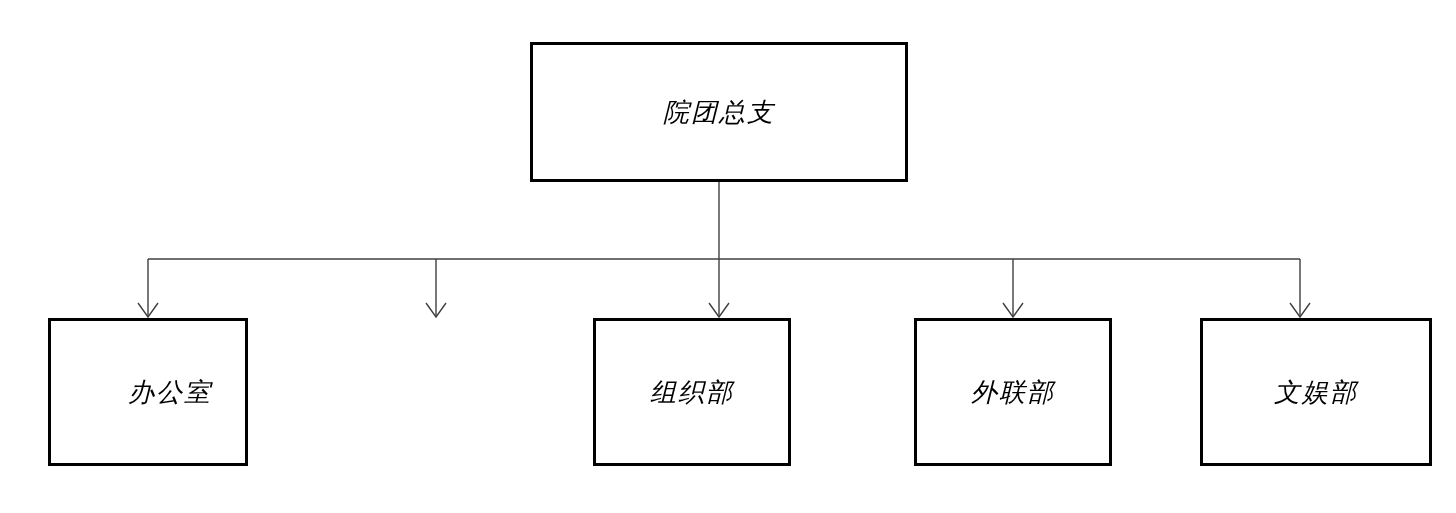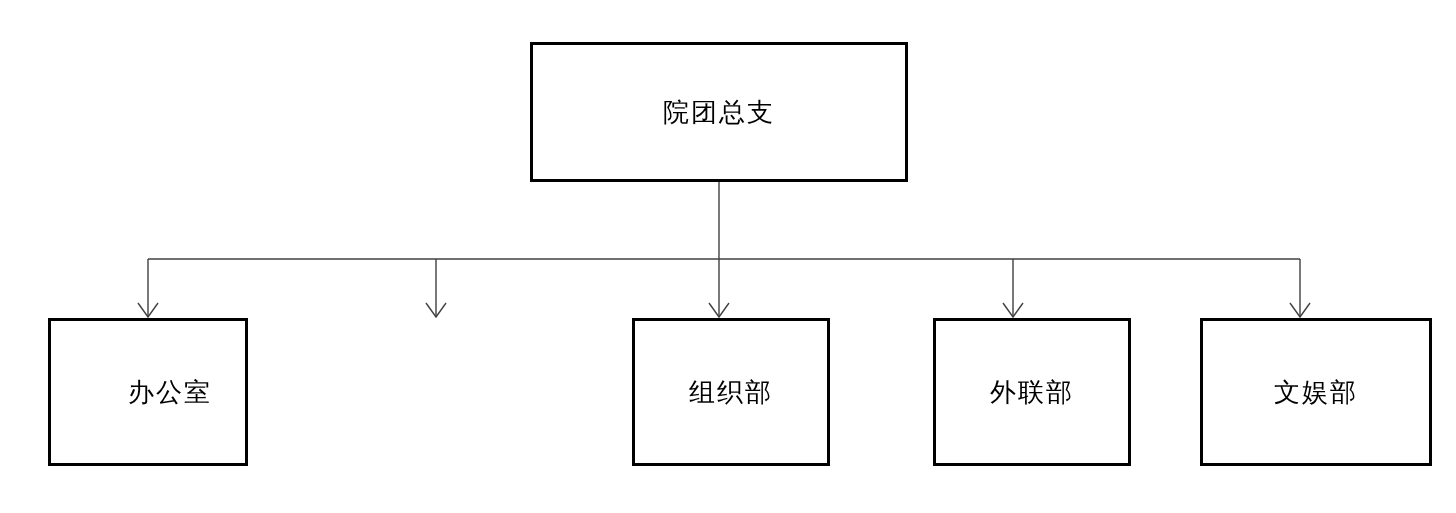--- a/index.html
+++ b/index.html
@@ -7,20 +7,21 @@
     padding: 0;
     background: #ffffff;
     font-family: "Liberation Serif", "DejaVu Serif", serif;
   }
   .canvas {
     position: relative;
     width: 1456px;
     height: 513px;
     background: #ffffff;
     overflow: hidden;
+    font-style: italic;
   }
   .connectors {
     position: absolute;
     left: 0;
     top: 0;
     width: 1456px;
     height: 513px;
   }
   .org-box {
     position: absolute;
@@ -42,22 +43,22 @@
     top: 42px;
     width: 378px;
     height: 140px;
   }
   .child-box {
     top: 318px;
     height: 148px;
   }
   .child-0 { left: 48px;   width: 200px; padding-left: 44px; }
   .child-1 { left: 336px;  width: 200px; }
-  .child-2 { left: 632px;  width: 198px; }
-  .child-3 { left: 914px;  width: 198px; margin-left: 19px; }
+  .child-2 { left: 593px;  width: 198px; }
+  .child-3 { left: 914px;  width: 198px; }
   .child-4 { left: 1200px; width: 232px; }
 </style>
 </head>
 <body>
 
 <div class="canvas">
 
   <svg class="connectors" width="1456" height="513" viewBox="0 0 1456 513" xmlns="http://www.w3.org/2000/svg">
     <g fill="none" stroke-width="1.4" stroke-linecap="butt" stroke="#404040">
 

